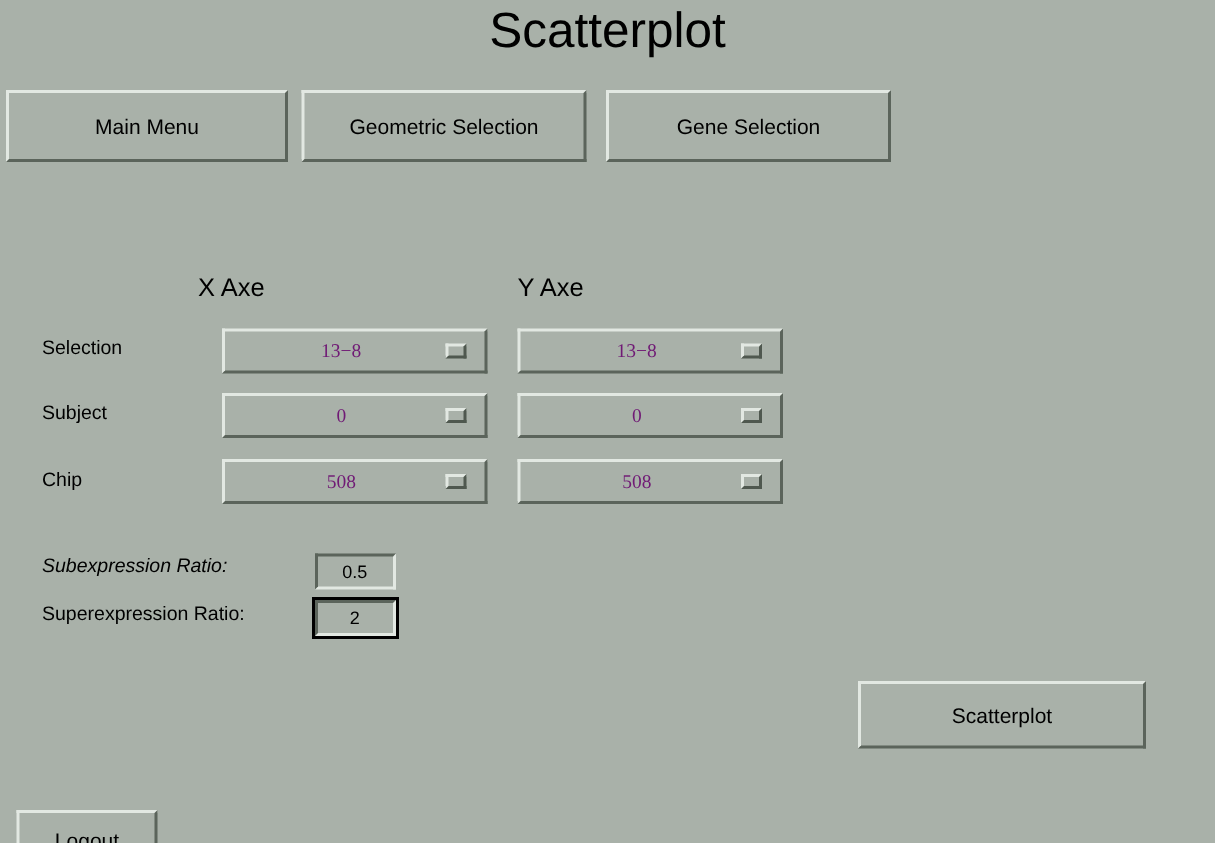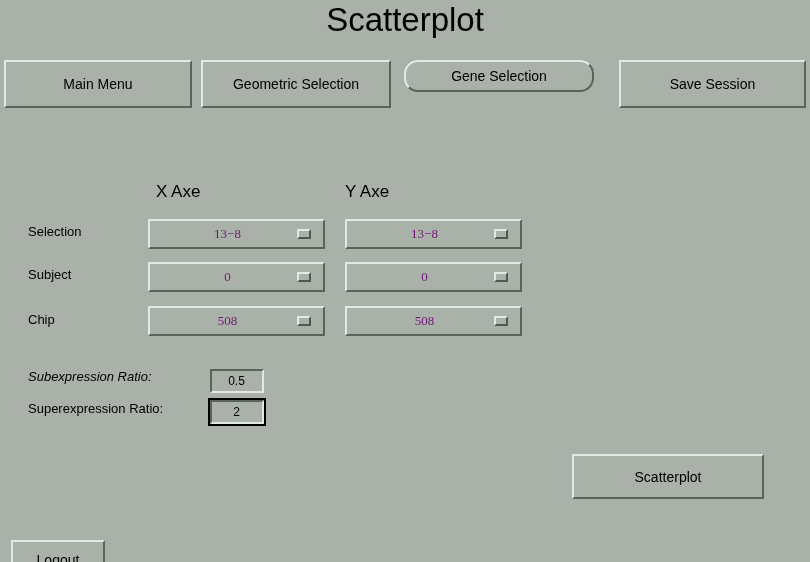--- a/index.html
+++ b/index.html
@@ -151,29 +151,26 @@
   <div class="page-title">Scatterplot</div>
 
   <div class="mbtn" style="left:201px; top:60px; width:190px; height:48px;">
     <span>Geometric Selection</span>
   </div>
 
   <div class="mbtn" style="left:4px; top:60px; width:188px; height:48px;">
     <span>Main Menu</span>
   </div>
 
-  <div class="mbtn" style="left:404px; top:60px; width:190px; height:32px;border-radius:14px;">
+  <div class="mbtn" style="left:404px; top:60px; width:190px; height:48px;">
     <span>Gene Selection</span>
   </div>
 
-  <div class="mbtn" style="left:619px; top:60px; width:187px; height:48px;">
-    <span>Save Session</span>
-  </div>
-
-  <div class="axis-heading" style="left:156px; top:182px;">X Axe</div>
+
+  <div class="axis-heading" style="left:132px; top:182px;">X Axe</div>
 
   <div class="axis-heading" style="left:345px; top:182px;">Y Axe</div>
 
   <div class="row-label" style="left:28px; top:224px;">Selection</div>
 
   <div class="optmenu" style="left:148px; top:219px; width:177px;">
     <span class="optval">13−8</span>
     <span class="optarrow"></span>
   </div>
 

